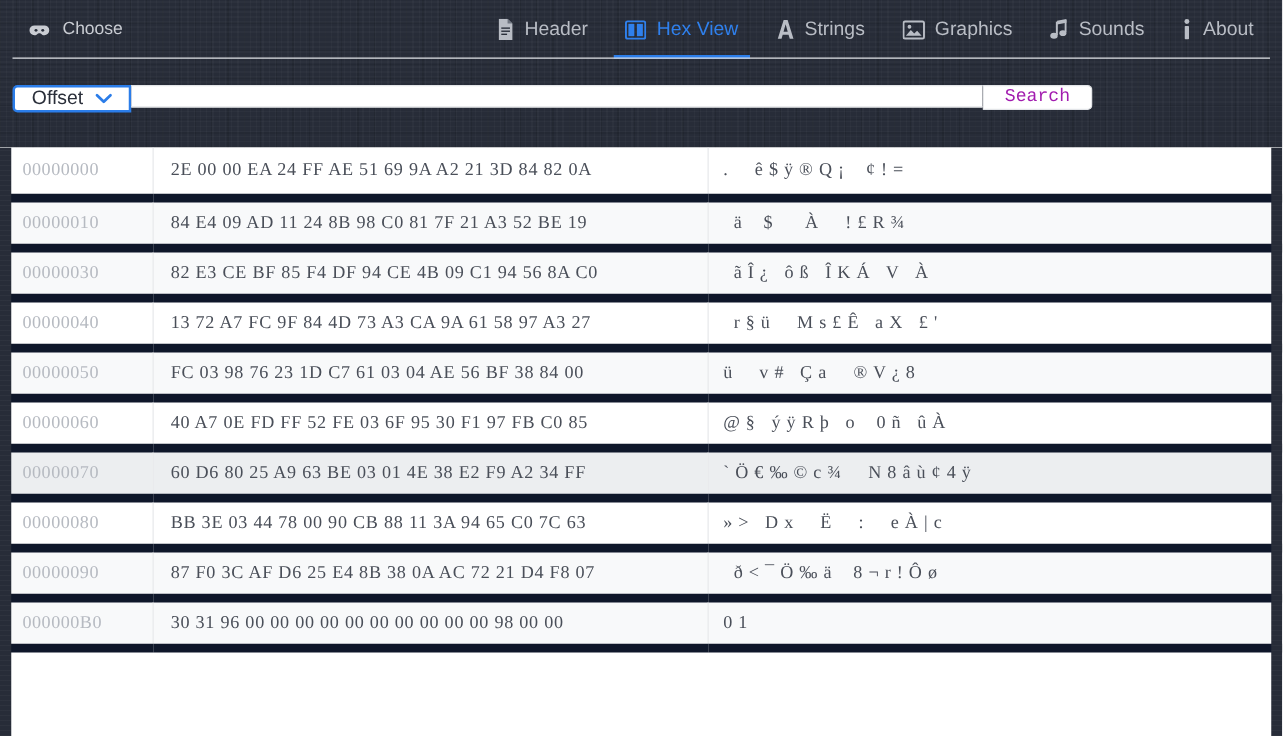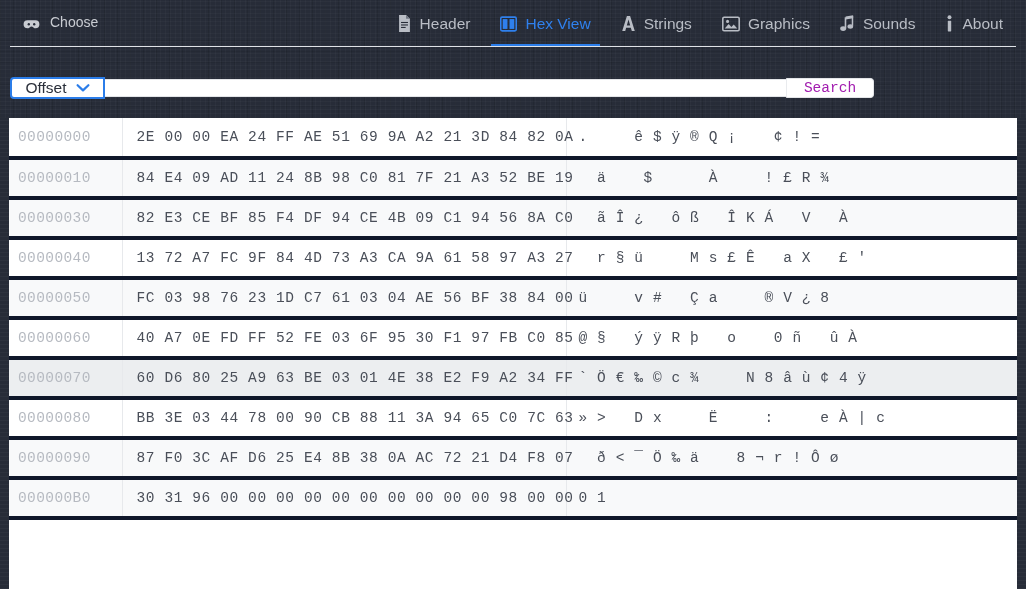--- a/index.html
+++ b/index.html
@@ -61,21 +61,21 @@
   .nav-underline {
     position: absolute; left: 10px; right: 10px; top: 46px; height: 1px;
     background: #dfe2e6;
   }
   .ico { display: inline-flex; align-items: center; justify-content: center; }
   .ico svg { display: block; }
 
   
   .searchrow {
     position: absolute; left: 10px; top: 68px; width: 864px; height: 40px;
-    display: flex; align-items: center;
+    display: flex; align-items: flex-start;
     border-radius: 3px;
   }
   .offset-select {
     width: 95px;
     background: #ffffff;
     border: 2px solid #2b7de9;
     border-radius: 4px 0 0 4px;
     display: flex; align-items: center; justify-content: center; gap: 9px;
     color: #2a2f3a;
     font-size: 15.5px;
@@ -124,22 +124,22 @@
     background-color: #272c38;
     background-image:
       repeating-linear-gradient(0deg, rgba(255,255,255,0.03) 0px, rgba(255,255,255,0.03) 1px, rgba(0,0,0,0) 1px, rgba(0,0,0,0) 4px);
     z-index: 3;
   }
   .hextable { width: 1026px; border-collapse: collapse; table-layout: fixed; }
   .hexrow { height: 40px; }
   .hexrow.alt    { background: #f8f9fa; }
   .hexrow.hover  { background: #eceef0; }
   .hexrow td {
-    border-bottom: 4px solid #0f172a;
-    font-family: Liberation Mono, monospace;
+    border-bottom: 7px solid #0f172a;
+    font-family: Liberation Serif, serif;
     font-size: 14.5px;
     white-space: nowrap;
     vertical-align: middle;
     height: 40px;
   }
   td.c-offset {
     width: 122px;
     color: #b6bac1;
     padding-left: 18px;
     border-right: 1px solid #e7e9ec;

